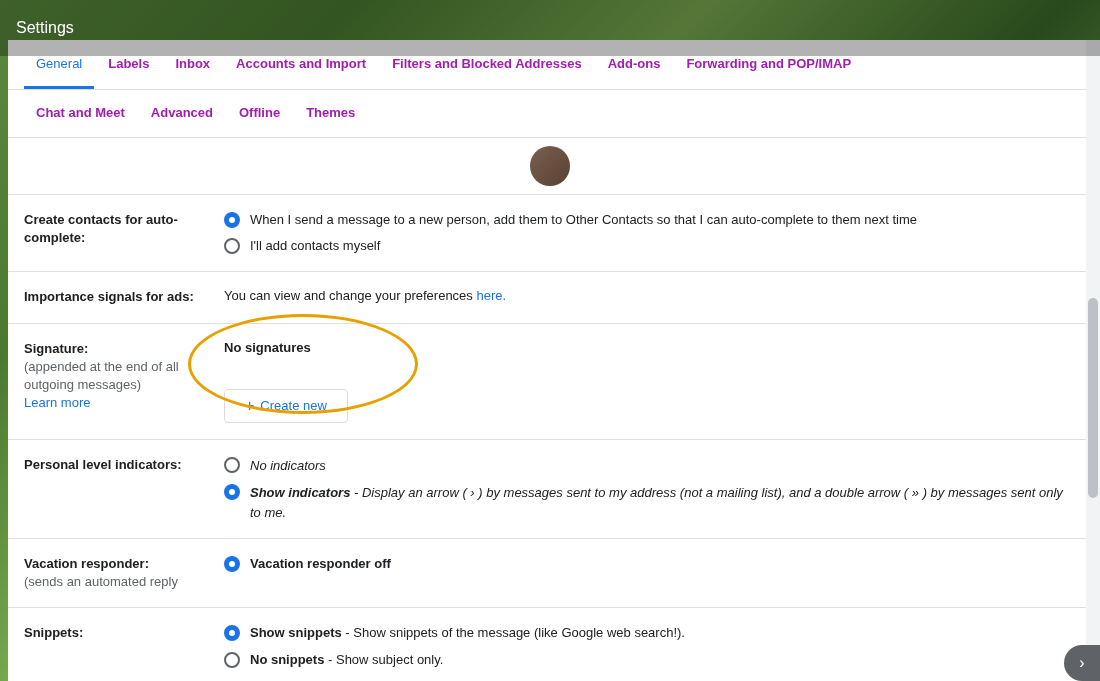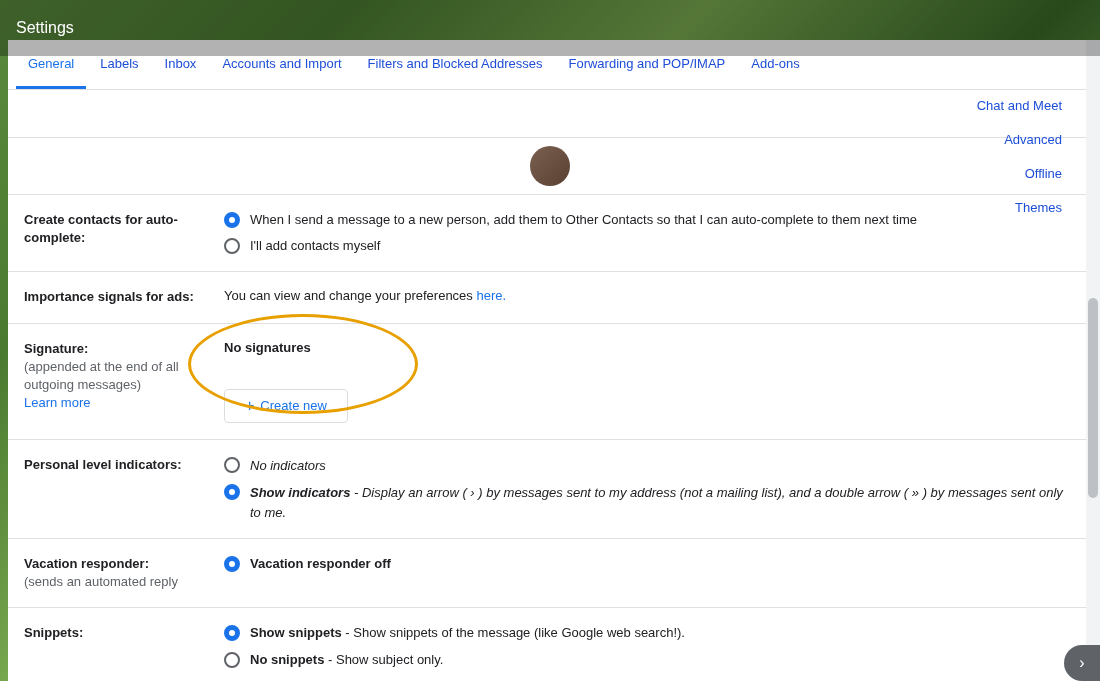--- a/index.html
+++ b/index.html
@@ -48,53 +48,53 @@
       z-index: 5;
       display: flex;
       flex-direction: column;
       overflow: hidden;
     }
 
     
     .tabs-row1 {
       display: flex;
       align-items: flex-end;
-      padding: 0 8px;
+      padding: 0 16px;
       border-bottom: 1px solid #e0e0e0;
       flex-shrink: 0;
       height: 50px;
     }
     .tab {
       padding: 8px 12px;
       font-size: 13px;
-      color: #1d4ed8;
+      color: #a21caf;
       cursor: pointer;
       white-space: nowrap;
       border-bottom: 3px solid transparent;
       margin-right: 2px;
       text-decoration: none;
       display: flex;
       align-items: center;
       height: 100%;
+      font-weight: bold;
     }
     .tab.active {
       color: #1a73e8;
       border-bottom: 3px solid #1a73e8;
       font-weight: 500;
     }
 
     
     .tabs-row2 {
       display: flex;
       align-items: flex-end;
       padding: 0 16px;
       border-bottom: 1px solid #e0e0e0;
       flex-shrink: 0;
       height: 48px;
-      flex-direction: column;
     }
 
     
     .avatar-area {
       display: flex;
       justify-content: center;
       padding: 8px 0;
       border-bottom: 1px solid #e0e0e0;
       flex-shrink: 0;
     }
@@ -296,22 +296,22 @@
 </div>
 
 <div class="settings-panel">
 
   <div class="tabs-row1">
     <a class="tab active">General</a>
     <a class="tab">Labels</a>
     <a class="tab">Inbox</a>
     <a class="tab">Accounts and Import</a>
     <a class="tab">Filters and Blocked Addresses</a>
+    <a class="tab">Add-ons</a>
     <a class="tab">Forwarding and POP/IMAP</a>
-    <a class="tab">Add-ons</a>
   </div>
 
   <div class="tabs-row2">
     <a class="tab">Chat and Meet</a>
     <a class="tab">Advanced</a>
     <a class="tab">Offline</a>
     <a class="tab">Themes</a>
   </div>
 
   <div class="avatar-area">

